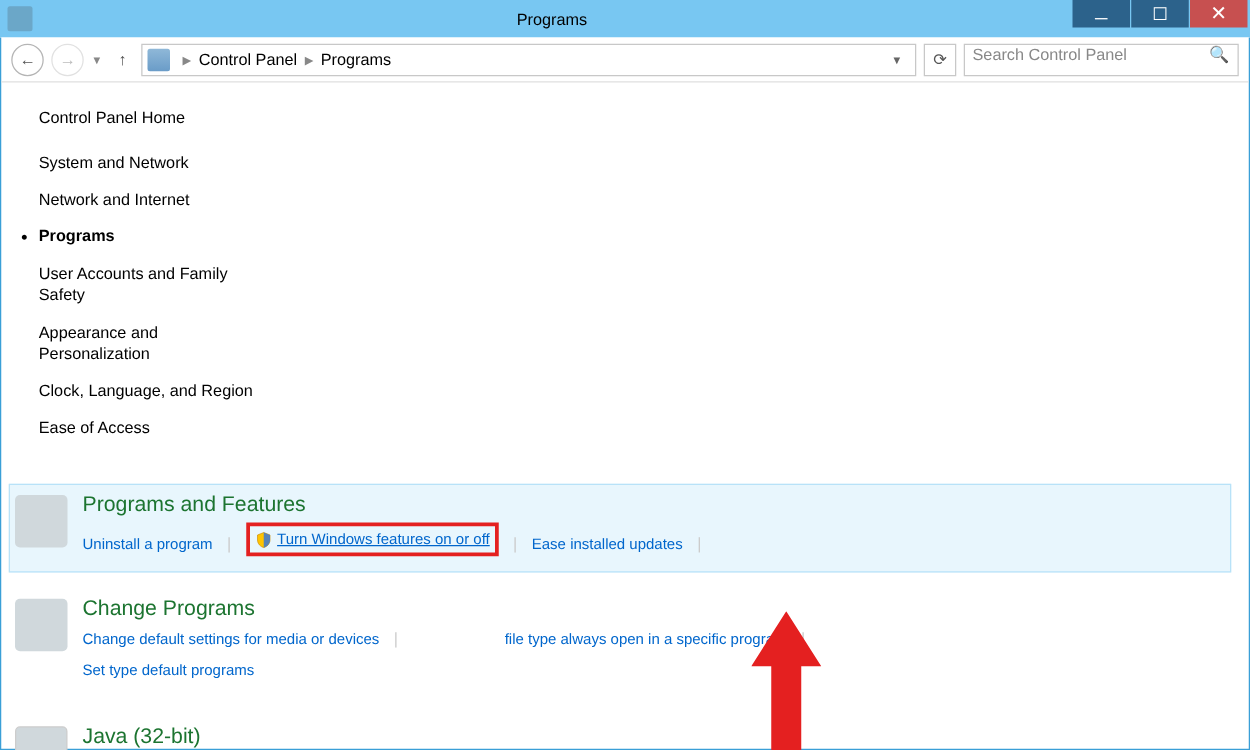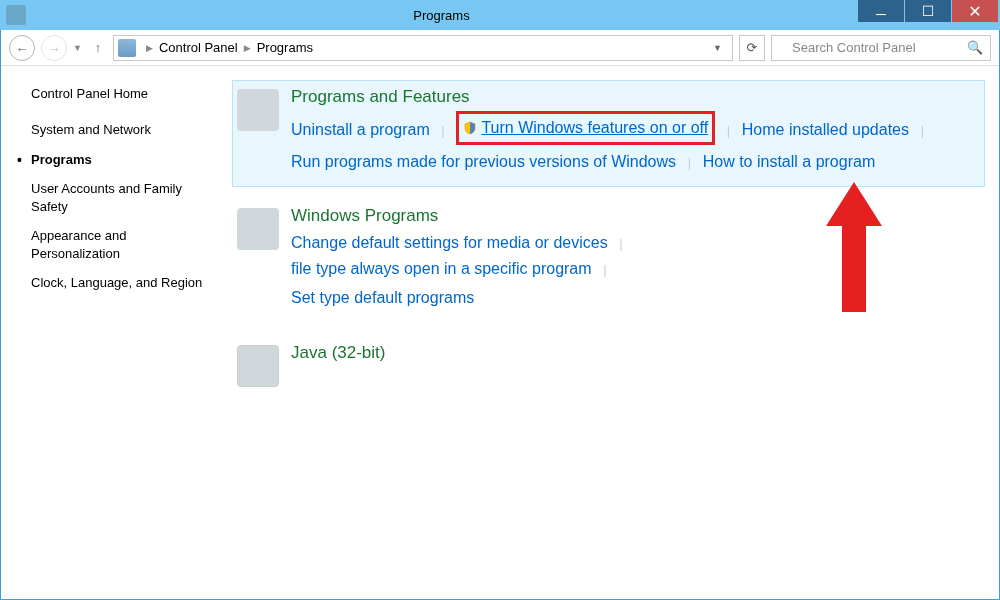--- a/index.html
+++ b/index.html
@@ -25,38 +25,38 @@
 .nav-arrow { width: 26px; height: 26px; border: 1px solid #B5B5B5; border-radius: 50%; display: flex; align-items: center; justify-content: center; color: #555; cursor: pointer; }
 .nav-arrow.disabled { opacity: .4; cursor: default; }
 .nav-dd { width: 10px; color: #888; font-size: 9px; cursor: pointer; }
 .nav-up { width: 18px; height: 18px; display: flex; align-items: center; justify-content: center; color: #555; cursor: pointer; }
 .addressbar { flex: 1; height: 26px; border: 1px solid #C8C8C8; display: flex; align-items: center; padding: 0 4px; background: #fff; }
 .addressbar .cp-icon { width: 18px; height: 18px; background: linear-gradient(#8FB8D8,#6A9CC8); border-radius: 2px; margin-right: 6px; }
 .addressbar .crumb { color: #000; padding: 0 2px; cursor: pointer;}
 .addressbar .sep { color: #888; padding: 0 4px; font-size: 9px;}
 .addressbar .dd { margin-left: auto; color: #666; font-size: 9px; padding: 0 6px; cursor:pointer;}
 .refresh { width: 26px; height: 26px; border: 1px solid #C8C8C8; display:flex;align-items:center;justify-content:center; color:#555; cursor:pointer;}
-.searchbox { width: 220px; height: 26px; border: 1px solid #C8C8C8; display: flex; align-items: center; padding: 0 20px; color: #888; position: relative;}
+.searchbox { width: 220px; height: 26px; border: 1px solid #C8C8C8; display: flex; padding: 0 6px; color: #888; position: relative;}
 .searchbox .mag { position: absolute; right: 6px; color: #888; }
 
 
-.body { display: flex; height: calc(100% - 36px); }
+.body { display: flex; height: calc(100% - 36px); flex-direction: column; }
 .sidebar { width: 225px; padding: 20px 10px 10px 30px; }
 .sidebar .home { color: #000; margin-bottom: 20px; font-size: 13px; cursor:pointer;}
 .sidebar .item { color: #000; margin-bottom: 12px; font-size: 13px; line-height: 1.35; cursor:pointer; position:relative;}
 .sidebar .item.active { font-weight: bold; }
 .sidebar .item.active::before { content: "•"; position: absolute; left: -14px; top: 0; color: #000; font-size: 14px;}
 .content { flex: 1; padding: 14px 14px 24px 6px; position: relative;}
 
 .section { display: flex; margin-bottom: 12px; padding: 6px 8px 8px 4px; border: 1px solid transparent;}
 .section.highlight { background: #E8F6FD; border: 1px solid #B8E2F8; }
 .section .sec-icon { width: 42px; height: 42px; background: #D0D8DC; border-radius: 4px; margin-right: 12px; flex-shrink:0; margin-top:2px;}
 .section .sec-body { flex: 1; }
 .sec-title { color: #1C7430; font-size: 17px; margin-bottom: 4px; cursor:pointer;}
-.link { color: #0066CC; font-size: 16px; cursor: pointer; display: inline-flex; align-items:center;}
+.link { color: #0066CC; font-size: 12px; cursor: pointer; display: inline-flex; align-items:center;}
 .link-sep { color: #CCC; padding: 0 8px; }
 .link-row { margin-bottom: 4px; line-height: 1.6;}
 .shield { width: 14px; height: 14px; display:inline-block; margin-right: 4px; }
 .shield svg{ display:block;}
 .redbox { border: 3px solid #E42020; padding: 1px 4px; display: inline-flex; align-items:center;}
 .redbox .link { text-decoration: underline; color: #0066CC;}
 
 
 .big-arrow { position: absolute; left: 600px; top: 116px; width: 56px; height: 130px; }
 .big-arrow svg { width: 100%; height: 100%; }
@@ -97,24 +97,26 @@
       <span>Search Control Panel</span>
       <span class="mag">🔍</span>
     </div>
   </div>
 
   <div class="body">
 
     <div class="sidebar">
       <div class="home">Control Panel Home</div>
       <div class="item">System and Network</div>
+      <div class="item">Network and Internet</div>
       <div class="item active">Programs</div>
       <div class="item">User Accounts and Family Safety</div>
       <div class="item">Appearance and Personalization</div>
       <div class="item">Clock, Language, and Region</div>
+      <div class="item">Ease of Access</div>
     </div>
 
     <div class="content">
 
       <div class="section highlight">
         <div class="sec-icon"></div>
         <div class="sec-body">
           <div class="sec-title">Programs and Features</div>
           <div class="link-row">
             <span class="link">Uninstall a program</span>
@@ -122,35 +124,30 @@
             <span class="redbox">
               <span class="shield">
                 <svg viewBox="0 0 14 14">
                     <path d="M7 1 L12 3 V7 C12 10 9.5 12.5 7 13 C4.5 12.5 2 10 2 7 V3 Z" fill="#FFC400" stroke="#C88600" stroke-width="0.5"></path>
                     <path d="M7 1 L12 3 V7 C12 10 9.5 12.5 7 13 Z" fill="#3878D8" opacity="0.85"></path>
                   </svg>
               </span>
               <span class="link">Turn Windows features on or off</span>
             </span>
             <span class="link-sep">|</span>
-            <span class="link">Home installed updates</span>
+            <span class="link">Ease installed updates</span>
             <span class="link-sep">|</span>
-          </div>
-          <div class="link-row">
-            <span class="link">Run programs made for previous versions of Windows</span>
-            <span class="link-sep">|</span>
-            <span class="link">How to install a program</span>
           </div>
         </div>
       </div>
 
       <div class="section">
         <div class="sec-icon"></div>
         <div class="sec-body">
-          <div class="sec-title">Windows Programs</div>
+          <div class="sec-title">Change Programs</div>
           <div class="link-row">
             <span class="link">Change default settings for media or devices</span>
             <span class="link-sep">|</span>
             <span style="display:inline-block; width:70px;"></span>
             <span class="link">file type always open in a specific program</span>
             <span class="link-sep">|</span>
           </div>
           <div class="link-row">
             <span class="link">Set type default programs</span>
           </div>

